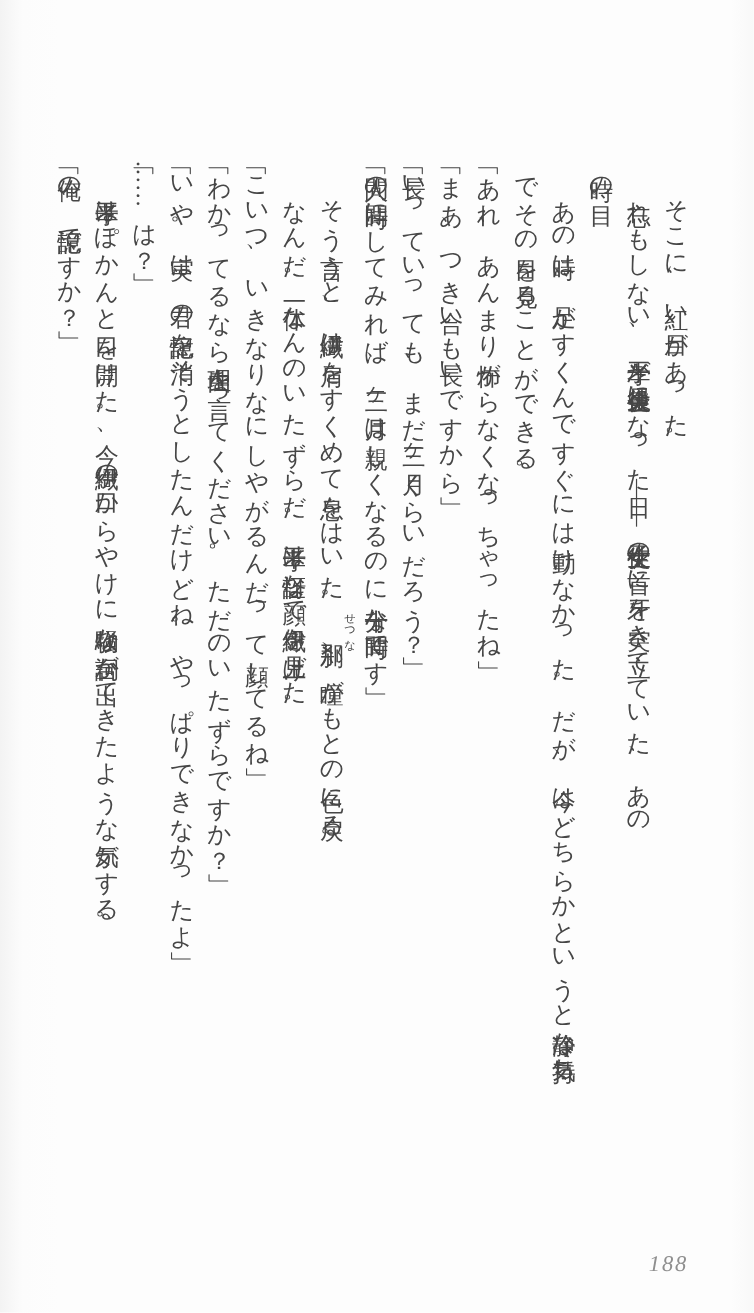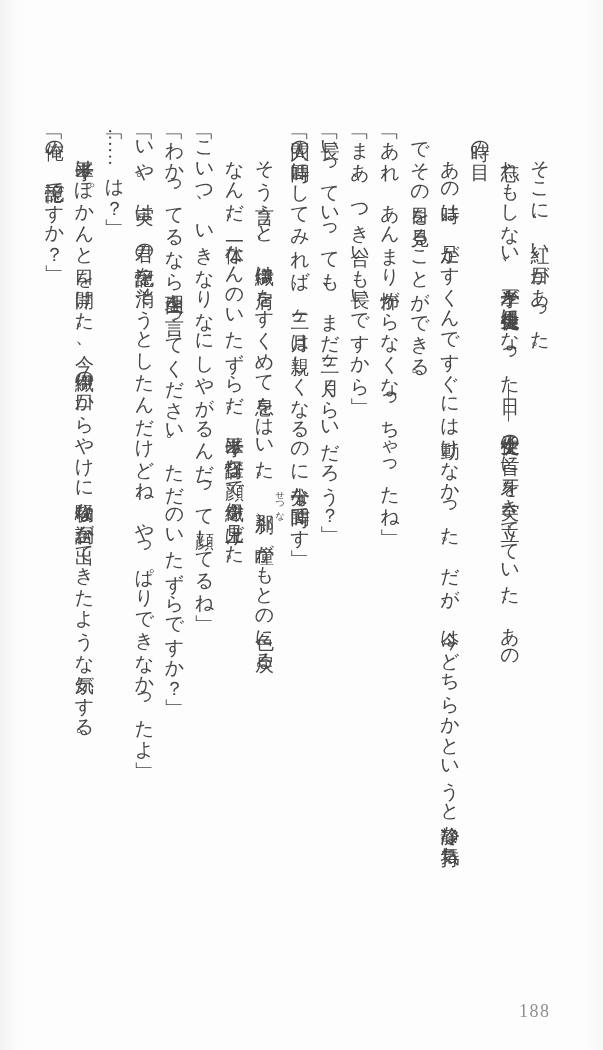--- a/index.html
+++ b/index.html
@@ -43,20 +43,21 @@
   }
   rt {
     font-size: 9px;
     letter-spacing: 0;
     color: var(--ink);
   }
   .page-number {
     position: absolute;
     top: 1001px;
     left: 519px;
+    font-style: italic;
     font-size: 18px;
     letter-spacing: 1.5px;
     color: var(--page-number-color);
   }
 </style>
 </head>
 <body>
 
 <div class="page">
   <div class="text-block">

